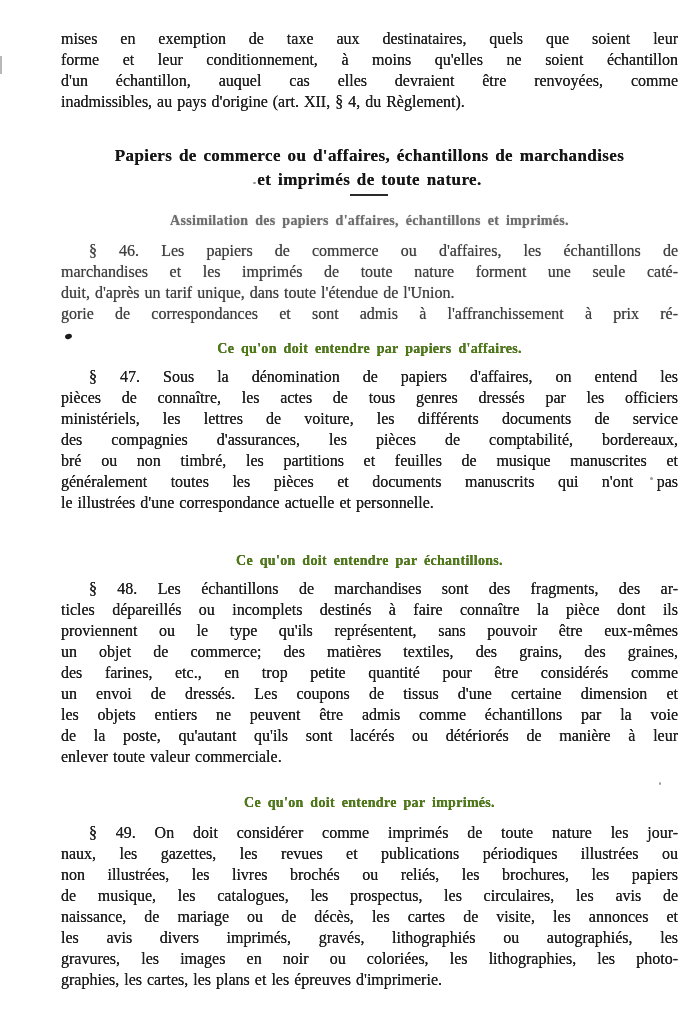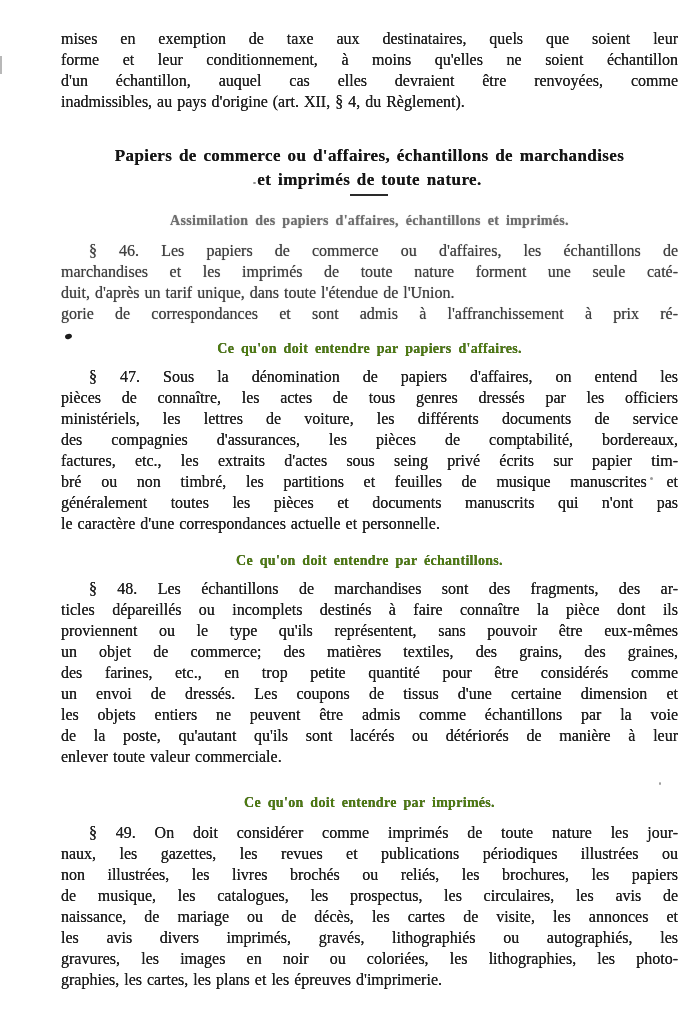--- a/index.html
+++ b/index.html
@@ -130,24 +130,23 @@
 
   <div class="ink-dot"></div>
 
   <div class="subheading" style="top:340px;">Ce qu'on doit entendre par papiers d'affaires.</div>
 
   <div class="block para indent-first" style="top:366px;">
       <div class="line">§ 47. Sous la dénomination de papiers d'affaires, on entend les</div>
       <div class="line">pièces de connaître, les actes de tous genres dressés par les officiers</div>
       <div class="line">ministériels, les lettres de voiture, les différents documents de service</div>
       <div class="line">des compagnies d'assurances, les pièces de comptabilité, bordereaux,</div>
-      <div class="line">factures, etc., les extraits d'actes sous seing privé écrits sur papier tim-</div>
       <div class="line">bré ou non timbré, les partitions et feuilles de musique manuscrites et</div>
       <div class="line">généralement toutes les pièces et documents manuscrits qui n'ont pas</div>
-      <div class="line last-line">le caractère d'une correspondances actuelle et personnelle.</div>
+      <div class="line last-line">le illustrées d'une correspondance actuelle et personnelle.</div>
     </div>
 
   <div class="speck s1"></div>
 
   <div class="subheading" style="top:552px;">Ce qu'on doit entendre par échantillons.</div>
 
   <div class="block para indent-first" style="top:578px;">
       <div class="line">§ 48. Les échantillons de marchandises sont des fragments, des ar-</div>
       <div class="line">ticles dépareillés ou incomplets destinés à faire connaître la pièce dont ils</div>
       <div class="line">proviennent ou le type qu'ils représentent, sans pouvoir être eux-mêmes</div>

